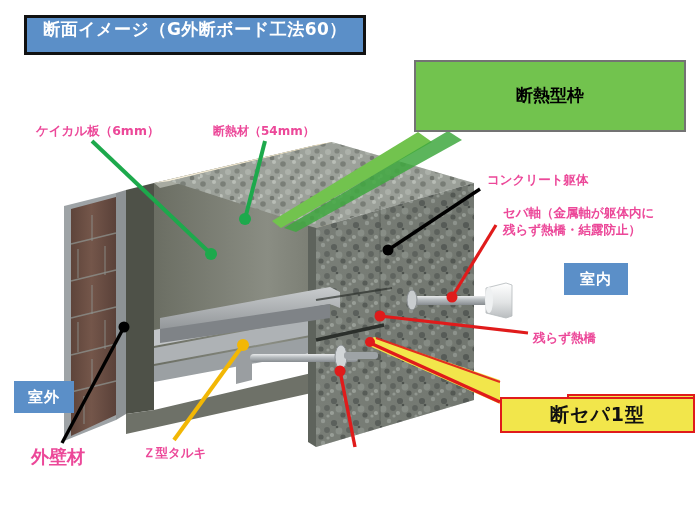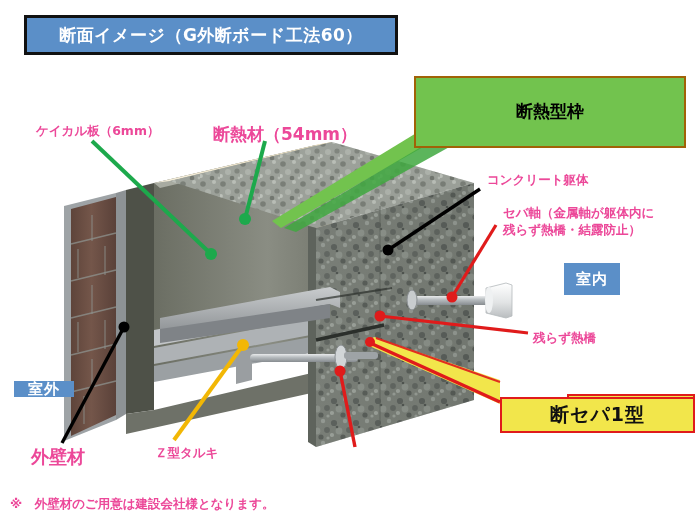--- a/index.html
+++ b/index.html
@@ -14,46 +14,46 @@
     background: #ffffff;
     overflow: hidden;
     font-family: "DejaVu Sans", "Liberation Sans", sans-serif;
   }
 
   
   #title-banner {
     position: absolute;
     left: 24px;
     top: 15px;
-    width: 374px;
+    width: 342px;
     height: 40px;
     background: #5b8fc8;
     border: 3px solid #111111;
     box-sizing: border-box;
     display: flex;
-    align-items: center;
+    align-items: flex-start;
     justify-content: center;
   }
   #title-banner .t {
     color: #ffffff;
     font-size: 17px;
     font-weight: bold;
     letter-spacing: 0.5px;
     white-space: nowrap;
   }
 
   
   #green-callout {
     position: absolute;
     left: 414px;
-    top: 76px;
+    top: 60px;
     width: 272px;
     height: 72px;
     background: #72c34e;
-    border: 2px solid #a16207;
+    border: 2px solid #737373;
     box-sizing: border-box;
     display: flex;
     flex-direction: column;
     align-items: center;
     justify-content: center;
     font-family: Liberation Serif, serif;
   }
   #green-callout .l1 {
     color: #000000;
     font-size: 17px;
@@ -77,22 +77,22 @@
     display: flex;
     align-items: center;
     justify-content: center;
   }
   .blue-badge span {
     color: #ffffff;
     font-size: 15px;
     font-weight: bold;
     letter-spacing: 1px;
   }
-  #badge-indoor { left: 564px; top: 263px; width: 56px; height: 32px; }
-  #badge-outdoor { left: 14px; top: 381px; width: 60px; height: 16px; }
+  #badge-indoor { left: 564px; top: 263px; width: 64px; height: 32px; }
+  #badge-outdoor { left: 14px; top: 381px; width: 60px; height: 32px; }
 
   
   #patent-box {
     position: absolute;
     left: 567px;
     top: 362px;
     width: 128px;
     height: 32px;
     background: #f2e64b;
     border: 2px solid #e01b1b;
@@ -130,26 +130,26 @@
 
   
   .label {
     position: absolute;
     color: #ec4899;
     font-weight: bold;
     white-space: nowrap;
     line-height: 1.35;
   }
   #lbl-keikal   { left: 36px;  top: 123px; font-size: 12.5px; }
-  #lbl-dannetsu { left: 213px; top: 123px; font-size: 17px; }
+  #lbl-dannetsu { left: 213px; top: 123px; font-size: 12px; }
   #lbl-concrete { left: 487px; top: 172px; font-size: 12.5px; }
   #lbl-sepa     { left: 503px; top: 205px; font-size: 12.5px; text-align: left; }
   #lbl-pipe     { left: 533px; top: 330px; font-size: 12.5px; }
   #lbl-gaiheki  { left: 31px;  top: 445px; font-size: 18px; }
-  #lbl-ztaruki  { left: 143px; top: 445px; font-size: 12.5px; margin-left: 12px; }
+  #lbl-ztaruki  { left: 143px; top: 445px; font-size: 12.5px; }
   #lbl-anchor   { left: 306px; top: 450px; font-size: 12.5px; text-align: center; }
   #footnote     { left: 10px;  top: 496px; font-size: 12.5px; }
 
   
   #art {
     position: absolute;
     left: 0; top: 0;
     width: 700px;
     height: 525px;
   }
@@ -379,15 +379,14 @@
   <div class="label" id="lbl-dannetsu">断熱材（54mm）</div>
   <div class="label" id="lbl-concrete">コンクリート躯体</div>
   <div class="label" id="lbl-sepa">
     <div>セバ軸（金属軸が躯体内に</div>
     <div>残らず熱橋・結露防止）</div>
   </div>
   <div class="label" id="lbl-pipe">残らず熱橋</div>
   <div class="label" id="lbl-gaiheki">外壁材</div>
   <div class="label" id="lbl-ztaruki">Ｚ型タルキ</div>
 
-  <div class="label" id="footnote">※　外壁材のご用意は建設会社様となります。</div>
 
 </div>
 
 </body></html>

